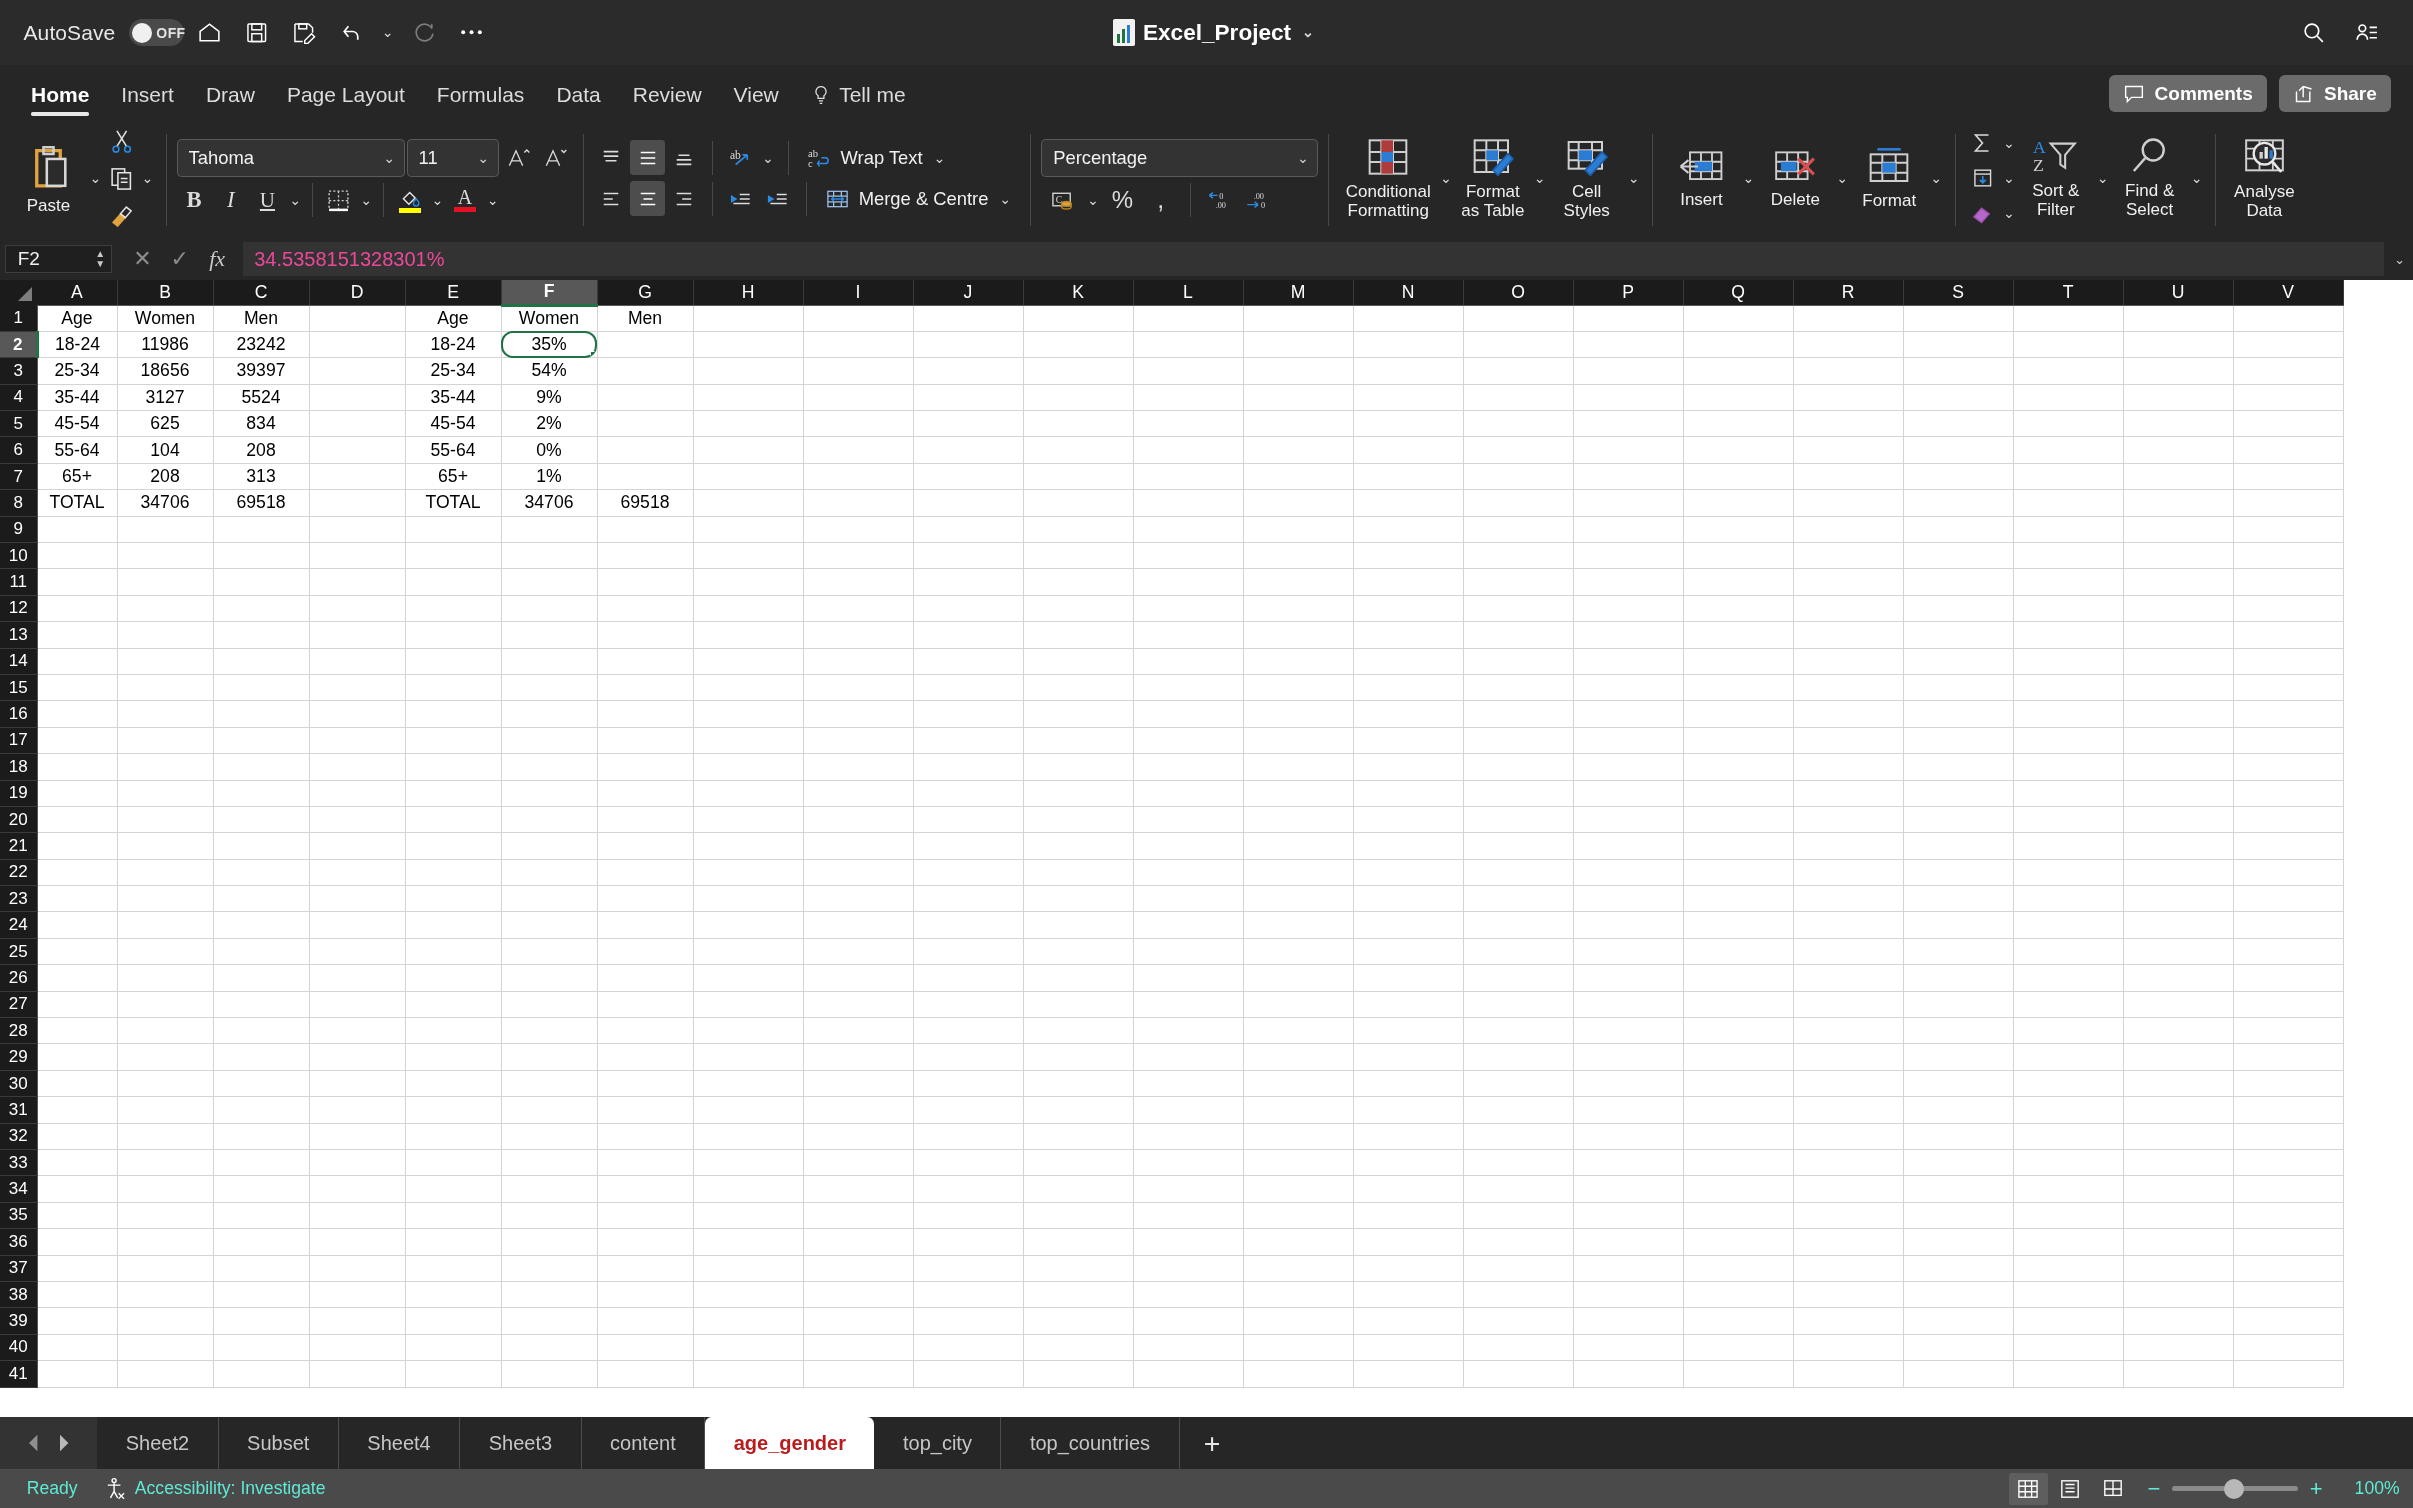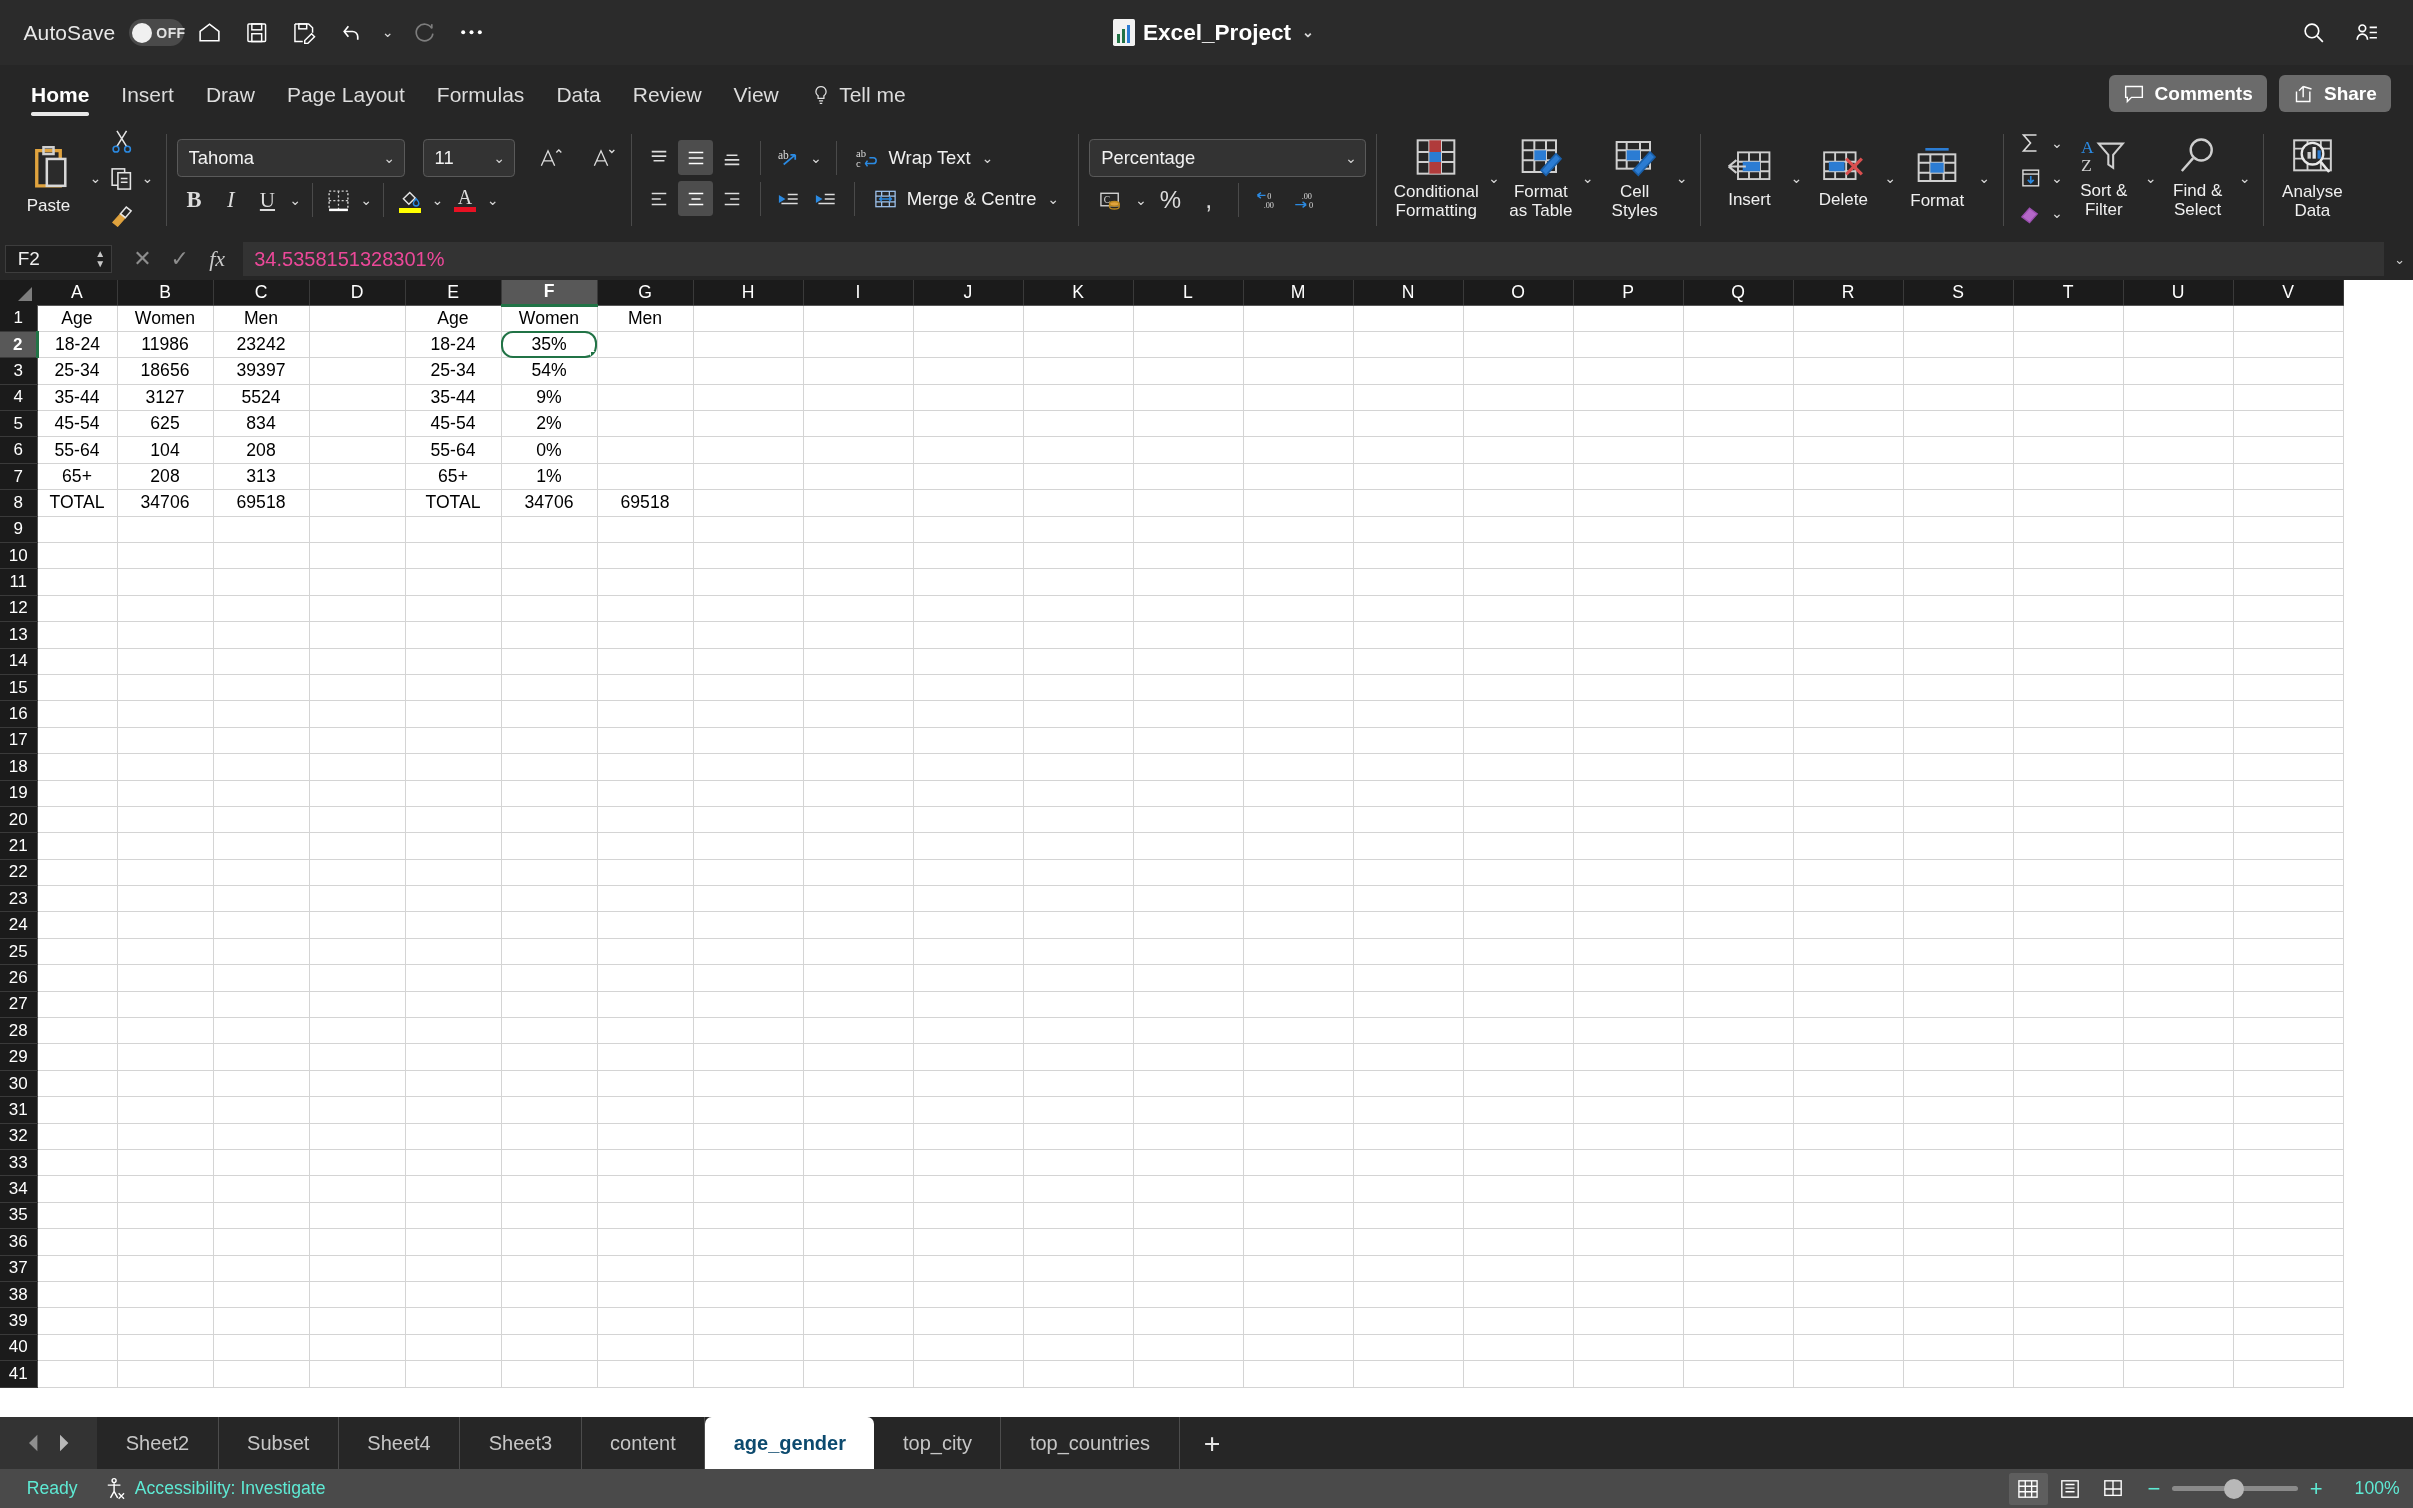--- a/index.html
+++ b/index.html
@@ -155,21 +155,21 @@
 
   
   .sheetbar { height: 52px; background:#262626; display:flex; align-items:stretch; flex:none; }
   .navarrows { display:flex; align-items:center; gap: 13.4px; padding: 0 23.5px; background:#333333;}
   .sheettabs { display:flex; align-items:stretch; }
   .stab {
     display:flex; align-items:center; padding: 0 28.5px; color:#c6c6c6; font-size: 20px;
     border-right:0.8px solid #4c4c4c; cursor:default; background:#262626; white-space:nowrap;
   }
   .stab.active {
-    background:#ffffff; color:#0c4a6e; font-weight:bold; border-right:none;
+    background:#ffffff; color:#b91c1c; font-weight:bold; border-right:none;
     border-radius: 6.7px 6.7px 0 0;
   }
   .addsheet { display:flex; align-items:center; justify-content:center; width: 65px; color:#e6e6e6; font-size: 28.5px; cursor:default;}
 
   
   .statusbar {
     height: 39px; background:#4a4a4a; display:flex; align-items:center; flex:none;
     color:#5eead4; font-size: 17.6px; padding: 0 13.4px;
   }
   .sb-item { display:flex; align-items:center; gap: 8.4px; padding: 0 13.4px; cursor:default; }
@@ -351,21 +351,21 @@
                 </svg>
             </span>
           </div>
         </div>
       </div>
     </div>
     <div class="rsep"></div>
 
     <div class="rgroup">
       <div class="stack2">
-        <div class="row" style="gap:18px">
+        <div class="row" style="gap:2px">
           <div class="combo" style="width: 228px">
             <span class="cv">Tahoma</span>
             <span class="cc">⌄</span>
           </div>
           <div class="combo" style="width: 92px">
             <span class="cv">11</span>
             <span class="cc">⌄</span>
           </div>
           <div class="smallbtn">
             <span>

